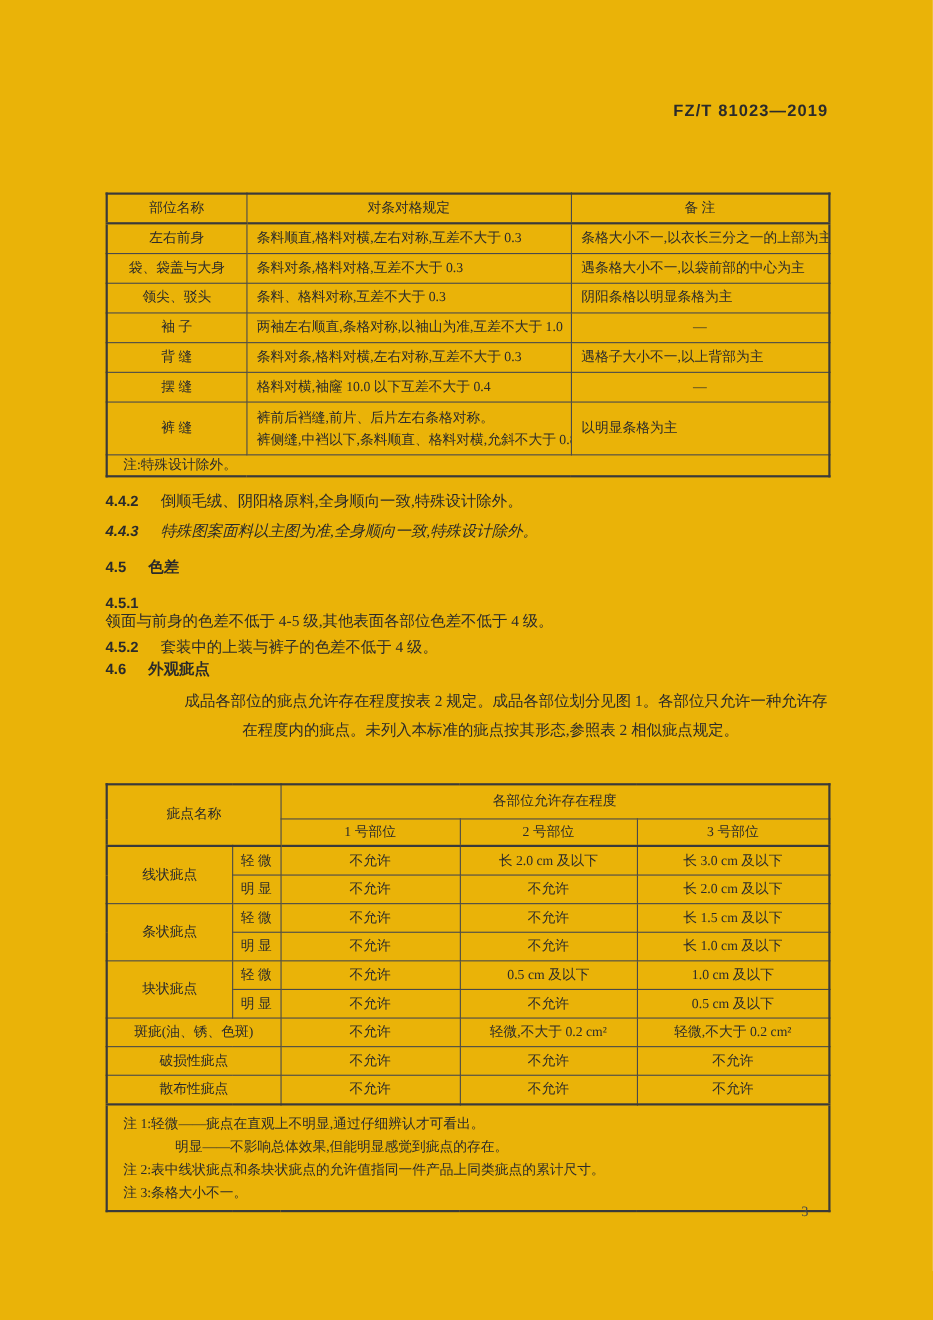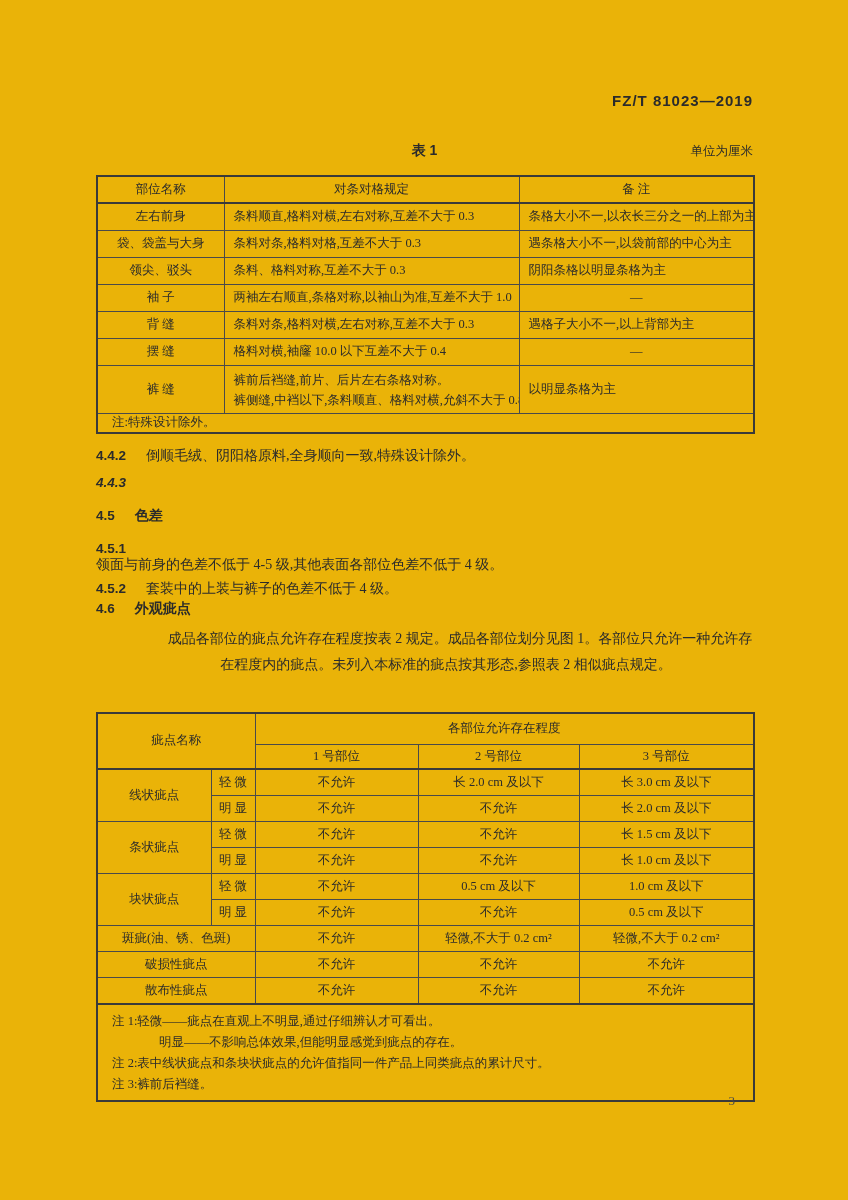--- a/index.html
+++ b/index.html
@@ -52,24 +52,20 @@
 
   .pagenum{top:1093px; right:113px; font-size:13px; color:#4a4a4a;}
 </style>
 </head>
 <body>
 
 <div class="page">
 
   <div class="abs doc-code hei">FZ/T 81023—2019</div>
 
-  <div class="abs cap-row" style="top:142px;">
-    <span class="cap-center hei">表 1</span>
-    <span class="cap-right">单位为厘米</span>
-  </div>
 
   <table class="abs t1">
     <colgroup>
         <col style="width:127px">
         <col style="width:295px">
         <col style="width:235px">
       </colgroup>
     <tbody>
         <tr class="hrow">
       <td>部位名称</td>
@@ -119,20 +115,21 @@
     </tr>
   </tbody>
     </table>
 
   <div class="abs clause" style="top:447px;">
     <span class="num hei">4.4.2</span>
     <span class="txt">倒顺毛绒、阴阳格原料,全身顺向一致,特殊设计除外。</span>
   </div>
   <div class="abs clause" style="top:474px;font-style:italic;">
     <span class="num hei">4.4.3</span>
+    <span class="txt">特殊图案面料以主图为准,全身顺向一致,特殊设计除外。</span>
   </div>
   <div class="abs clause h" style="top:507px;">
     <span class="num hei">4.5</span>
     <span class="txt">色差</span>
   </div>
   <div class="abs clause" style="top:540px;flex-direction:column;">
     <span class="num hei">4.5.1</span>
     <span class="txt">领面与前身的色差不低于 4-5 级,其他表面各部位色差不低于 4 级。</span>
   </div>
   <div class="abs clause" style="top:580px;">
@@ -228,21 +225,21 @@
       <td>不允许</td>
       <td>不允许</td>
       <td>不允许</td>
     </tr>
 
     <tr class="notes">
       <td colspan="5">
         <div class="nl">注 1:轻微——疵点在直观上不明显,通过仔细辨认才可看出。</div>
         <div class="nl ind2">明显——不影响总体效果,但能明显感觉到疵点的存在。</div>
         <div class="nl">注 2:表中线状疵点和条块状疵点的允许值指同一件产品上同类疵点的累计尺寸。</div>
-        <div class="nl">注 3:裤前后裆缝。</div>
+        <div class="nl">注 3:条格大小不一。</div>
       </td>
     </tr>
   </tbody>
     </table>
 
   <div class="abs pagenum">3</div>
 
 </div>
 
 </body></html>

